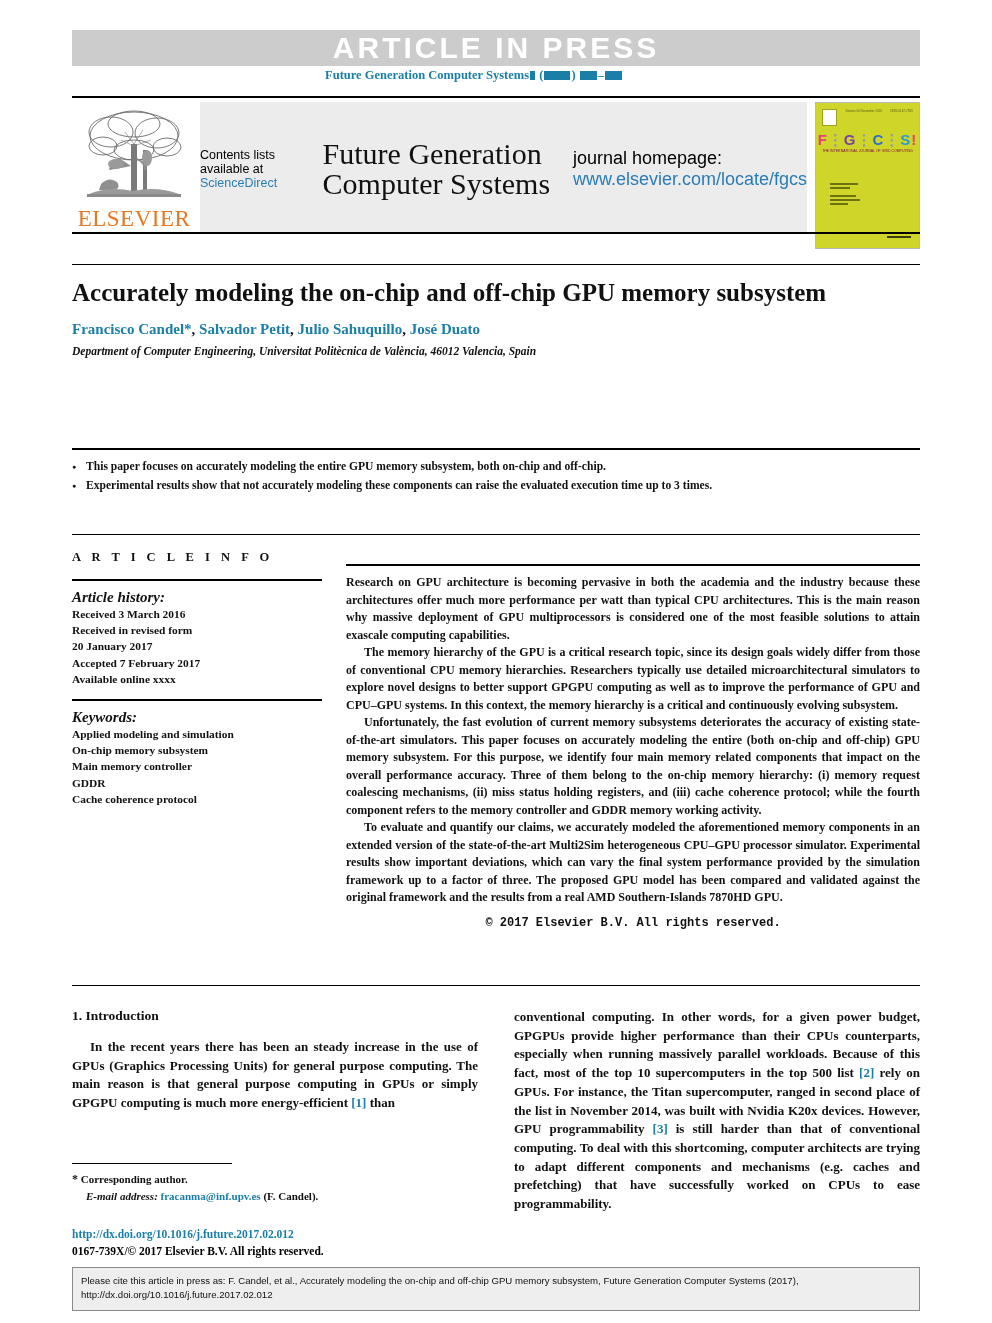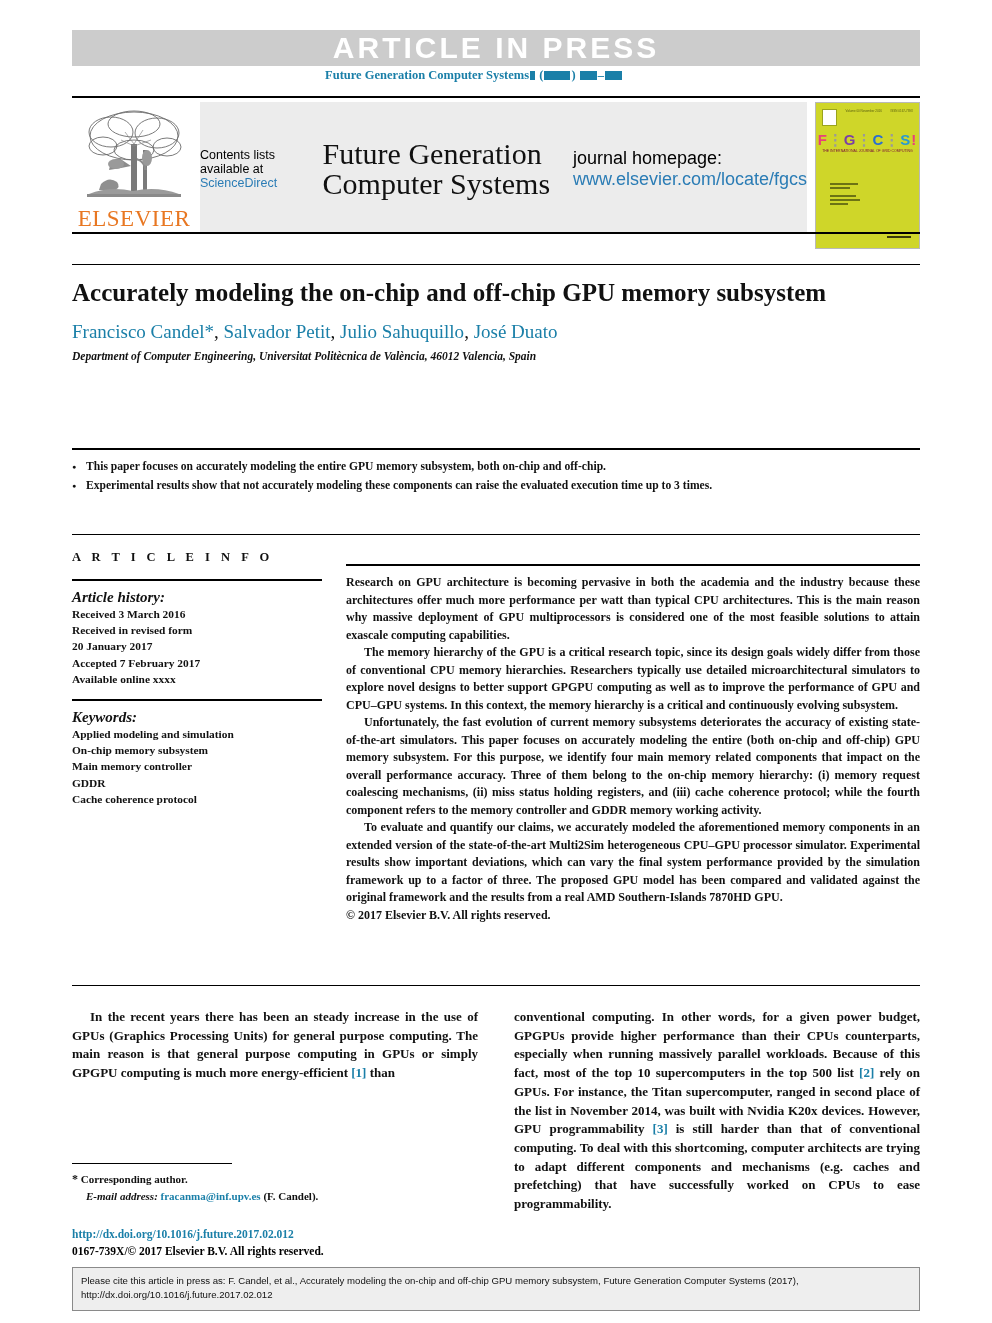--- a/index.html
+++ b/index.html
@@ -176,23 +176,24 @@
   .paper-title {
     font-family: "Liberation Serif", serif;
     font-weight: bold;
     font-size: 25px;
     line-height: 1.22;
     color: #111;
     margin: 0;
   }
   .authors {
     font-family: "Liberation Serif", serif;
-    font-size: 19px;
+    font-size: 15px;
     color: #1a7fa8;
     margin-top: 12px;
+    font-weight: bold;
   }
   .authors .sep { color: #111; }
   .affiliation {
     font-family: "Liberation Serif", serif;
     font-style: italic;
     font-weight: bold;
     font-size: 11.5px;
     color: #111;
     margin-top: 7px;
   }
@@ -245,21 +246,21 @@
     font-family: "Liberation Serif", serif;
     font-weight: bold;
     font-size: 12px;
     line-height: 1.46;
     text-align: justify;
     color: #111;
     margin-top: 8px;
   }
   .abstract-body p { margin: 0; }
   .abstract-body p + p { text-indent: 18px; }
-  .copyright-line { text-align: left; margin-top: 0; }
+  .copyright-line { text-align: center; margin-top: 8px; font-family: Liberation Mono, monospace; }
 
   
   .body-area { position: absolute; left: 72px; top: 1008px; width: 848px; display: flex; }
   .body-col { width: 406px; flex: 0 0 406px; }
   .body-col.right { margin-left: 36px; }
   .sec-heading {
     font-family: "Liberation Serif", serif;
     font-weight: bold; font-size: 13.5px; color: #111;
     margin: 0 0 14px 0;
   }
@@ -441,20 +442,21 @@
         <p>To evaluate and quantify our claims, we accurately modeled the aforementioned memory components in an extended version of the state-of-the-art Multi2Sim heterogeneous CPU–GPU processor simulator. Experimental results show important deviations, which can vary the final system performance provided by the simulation framework up to a factor of three. The proposed GPU model has been compared and validated against the original framework and the results from a real AMD Southern-Islands 7870HD GPU.</p>
         <div class="copyright-line">© 2017 Elsevier B.V. All rights reserved.</div>
       </div>
     </div>
   </div>
 
   <div class="rule-thin" style="top:985px;"></div>
 
   <div class="body-area">
     <div class="body-col">
+      <h2 class="sec-heading">1. Introduction</h2>
       <p class="body-p"><span>In the recent years there has been an steady increase in the use of GPUs (Graphics Processing Units) for general purpose computing. The main reason is that general purpose computing in GPUs or simply GPGPU computing is much more energy-efficient </span><span class="cite">[1]</span><span> than</span></p>
     </div>
     <div class="body-col right">
       <p class="body-p noindent"><span>conventional computing. In other words, for a given power budget, GPGPUs provide higher performance than their CPUs counterparts, especially when running massively parallel workloads. Because of this fact, most of the top 10 supercomputers in the top 500 list </span><span class="cite">[2]</span><span> rely on GPUs. For instance, the Titan supercomputer, ranged in second place of the list in November 2014, was built with Nvidia K20x devices. However, GPU programmability </span><span class="cite">[3]</span><span> is still harder than that of conventional computing. To deal with this shortcoming, computer architects are trying to adapt different components and mechanisms (e.g. caches and prefetching) that have successfully worked on CPUs to ease programmability.</span></p>
     </div>
   </div>
 
   <div class="footnote-rule"></div>
   <div class="footnote">
     <div>

